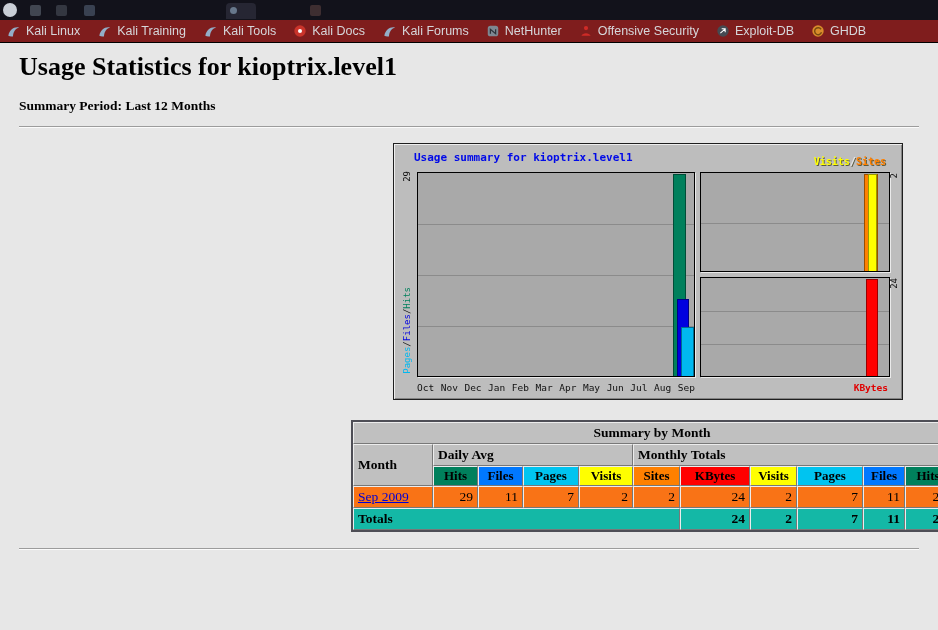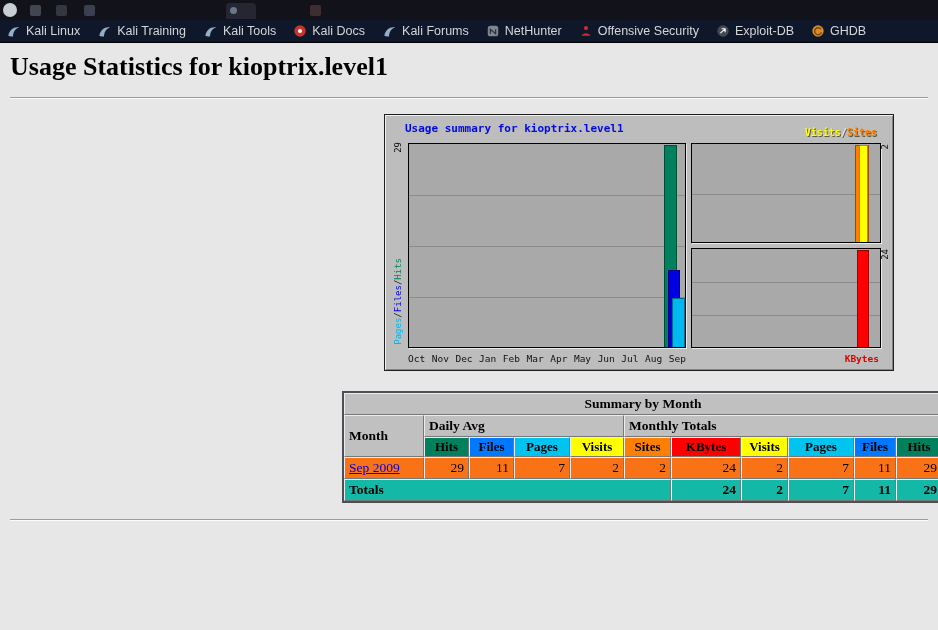--- a/index.html
+++ b/index.html
@@ -18,29 +18,29 @@
     background:#565c68; border-radius:2px; opacity:.7; }
   .tb-ic.i1 { left:30px; }
   .tb-ic.i2 { left:56px; opacity:.5; }
   .tb-ic.i3 { left:84px; background:#4a5668; }
   .tb-tab { position:absolute; left:226px; top:3px; width:30px; height:16px;
     background:#262633; border-radius:4px 4px 0 0; }
   .tb-tab::after { content:""; position:absolute; left:4px; top:4px;
     width:7px; height:7px; border-radius:50%; background:#68788c; }
   .tb-ic.i4 { left:310px; background:#513a3a; }
 
-  .bookmarks { height:23px; background:#0f172a; border-bottom:1px solid #000;
+  .bookmarks { height:23px; background:#7f1d1d; border-bottom:1px solid #000;
     display:flex; align-items:center; gap:17px; padding:0 6px;
     font-family:"Liberation Sans", sans-serif; font-size:12.5px; color:#d6d6da;
     white-space:nowrap; }
   .bm { display:flex; align-items:center; gap:5px; cursor:pointer; }
   .bm svg { display:block; }
 
   
-  .content { padding:0 10px; }
+  .content { padding:0 19px; }
   .page-title { font-size:26px; font-weight:bold; margin:9px 0 15px 0; }
   .meta { font-weight:bold; font-size:13.5px; line-height:1.3; }
   .rule { border:0; height:2px; border-top:1px solid #9c9c9c;
     border-bottom:1px solid #fbfbfb; margin:11px 0 0 0; }
 
   
   .chart { position:relative; width:510px; height:257px; margin:15px 0 0 374px;
     background:#bdbdbd; border:1px solid #1f1f1f;
     box-shadow: inset 1px 1px 0 rgba(255,255,255,.75), inset -1px -1px 0 rgba(0,0,0,.3);
     font-family:"DejaVu Sans Mono", monospace; }
@@ -180,20 +180,21 @@
           <path d="M11.5 6 A4 4 0 1 0 12 9.5" stroke="#7a4a10" stroke-width="1.6" fill="none"></path>
         </svg>
       </span>
     <span>GHDB</span>
   </div>
 </div>
 
 <div class="content">
 
   <div class="page-title">Usage Statistics for kioptrix.level1</div>
+  <div class="meta">Summary Period: Last 12 Months</div>
 
   <hr class="rule">
 
   <div class="chart">
     <div class="chart-title">Usage summary for kioptrix.level1</div>
     <div class="chart-legend">
       <span style="color: rgb(255, 255, 0);">Visits</span><span class="sep">/</span><span style="color: rgb(255, 128, 0);">Sites</span>
     </div>
 
     <div class="plot plot-left">

